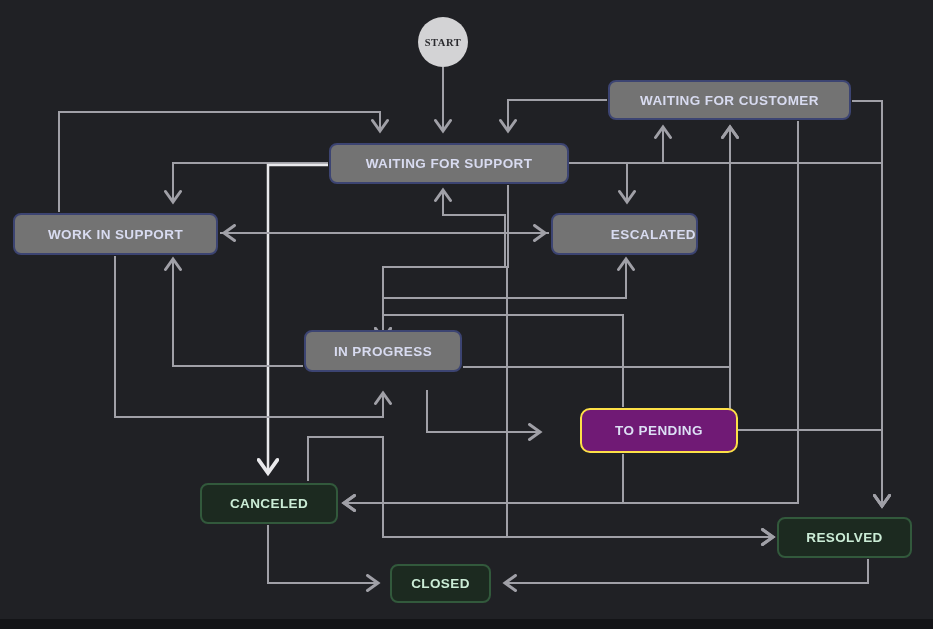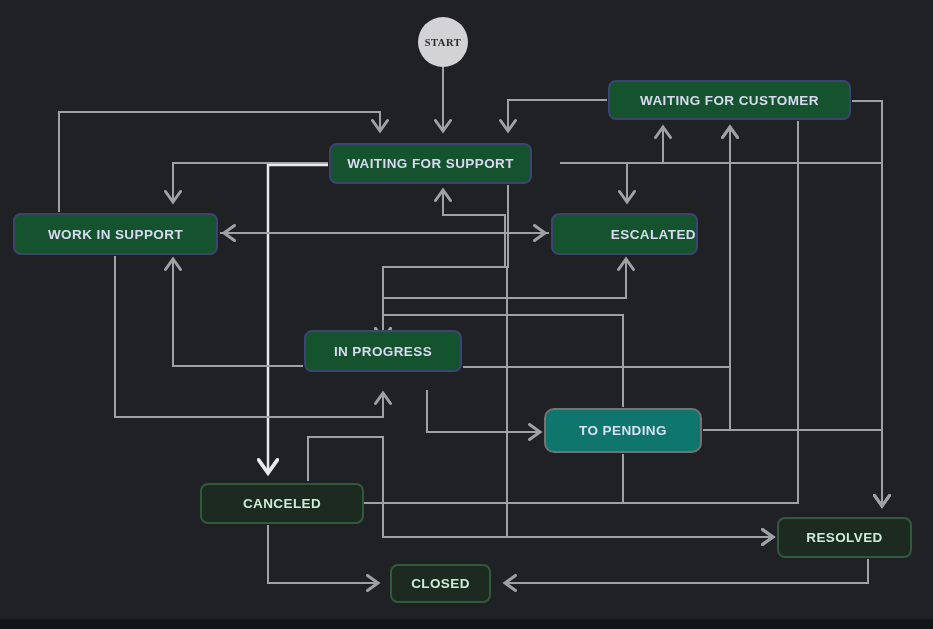--- a/index.html
+++ b/index.html
@@ -2,22 +2,22 @@
 <html><head>
 <meta charset="utf-8">
 <style>
   html,body{margin:0;padding:0;background:#101113;}
   #stage{position:relative;width:933px;height:629px;background:#202125;overflow:hidden;
          font-family:"Liberation Sans",sans-serif;}
   #edges-svg{position:absolute;left:0;top:0;width:933px;height:629px;}
   .node{position:absolute;display:flex;align-items:center;justify-content:center;
         box-sizing:border-box;border-radius:8px;font-weight:bold;font-size:13.5px;
         letter-spacing:.03em;cursor:pointer;user-select:none;}
-  .node.navy{background:#14532d;border:2px solid #3c4472;color:#d8dbf0;}
-  .node.navy-highlight{background:#0f766e;border:2px solid #737373;color:#dcdff4;border-radius:10px;}
+  .node.navy{background:#737373;border:2px solid #3c4472;color:#d8dbf0;}
+  .node.navy-highlight{background:#701a75;border:2px solid #fde047;color:#dcdff4;border-radius:10px;margin-left:36px;}
   .node.green{background:#1c2a20;border:2px solid #32593c;color:#cbecd6;}
   .node.start{background:#d3d3d5;border:none;color:#2a2a2e;border-radius:50%;
               font-size:10.5px;letter-spacing:.05em;}
   #footer-bar{position:absolute;left:0;bottom:0;width:933px;height:10px;background:#131417;}
 </style>
 </head>
 <body>
 
 <div id="stage">
   <svg id="edges-svg" viewBox="0 0 933 629">
@@ -59,36 +59,36 @@
         <path d="M868,559 L868,583 L505,583" fill="none" stroke="#a0a0a7" stroke-width="2" marker-end="url(#arrow-gray)"></path>
       </g>
   </svg>
   <div id="node-layer">
       <div class="node start" style="left: 418px; top: 17px; width: 50px; height: 50px; font-family: Liberation Serif, serif;">
         <span>START</span>
       </div>
       <div class="node navy" style="left: 608px; top: 80px; width: 243px; height: 40px;">
         <span>WAITING FOR CUSTOMER</span>
       </div>
-      <div class="node navy" style="left: 329px; top: 143px; width: 203px; height: 41px;">
+      <div class="node navy" style="left: 329px; top: 143px; width: 240px; height: 41px;">
         <span>WAITING FOR SUPPORT</span>
       </div>
       <div class="node navy" style="left: 13px; top: 213px; width: 205px; height: 42px;">
         <span>WORK IN SUPPORT</span>
       </div>
       <div class="node navy" style="left: 551px; top: 213px; width: 147px; height: 42px; justify-content: flex-end;">
         <span>ESCALATED</span>
       </div>
       <div class="node navy" style="left: 304px; top: 330px; width: 158px; height: 42px;">
         <span>IN PROGRESS</span>
       </div>
       <div class="node navy-highlight" style="left: 544px; top: 408px; width: 158px; height: 45px;">
         <span>TO PENDING</span>
       </div>
-      <div class="node green" style="left: 200px; top: 483px; width: 164px; height: 41px;">
+      <div class="node green" style="left: 200px; top: 483px; width: 138px; height: 41px;">
         <span>CANCELED</span>
       </div>
       <div class="node green" style="left: 777px; top: 517px; width: 135px; height: 41px; align-items: center;">
         <span>RESOLVED</span>
       </div>
       <div class="node green" style="left: 390px; top: 564px; width: 101px; height: 39px;">
         <span>CLOSED</span>
       </div>
     </div>
   <div id="footer-bar"></div>

